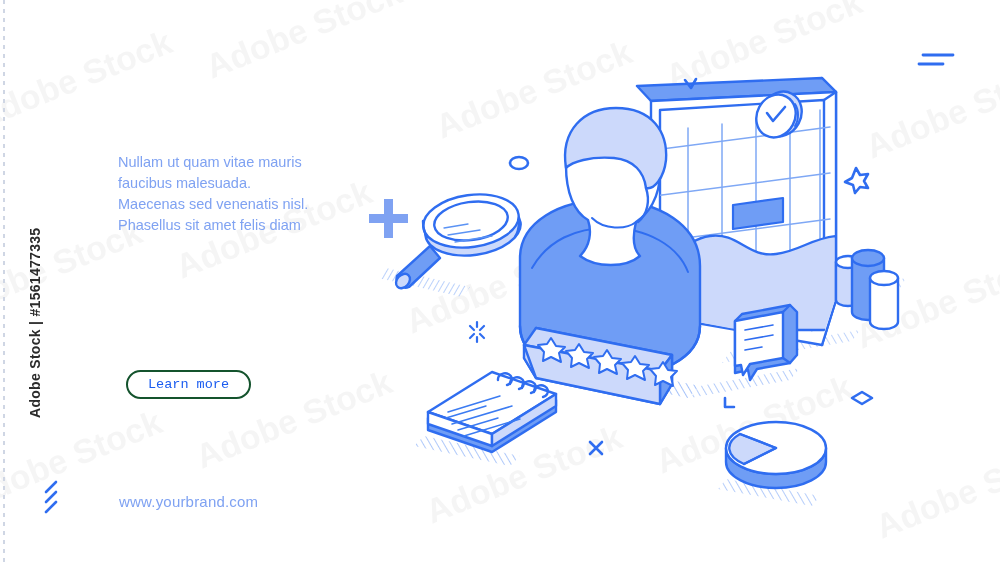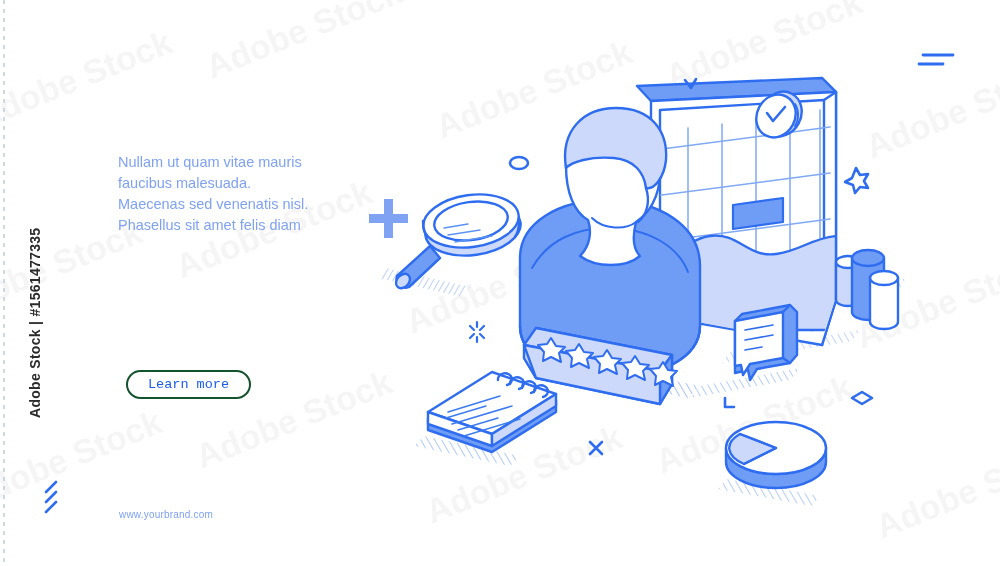--- a/index.html
+++ b/index.html
@@ -36,22 +36,22 @@
     position:absolute;left:126px;top:370px;
     display:inline-flex;align-items:center;justify-content:center;
     height:29px;padding:0 20px;
     border:2px solid #14532d;border-radius:15px;
     color:#1a5cf0;font-size:13.5px;
     background:transparent;cursor:pointer;
     box-sizing:border-box;
     font-family:Liberation Mono, monospace;
   }
   .brand-url{
-    position:absolute;left:119px;top:509px;
-    font-size:10px;color:#7fa2f2;letter-spacing:.2px;
+    position:absolute;left:119px;top:493px;
+    font-size:15px;color:#7fa2f2;letter-spacing:.2px;
   }
 
   
   .plus{position:absolute;left:369px;top:199px;width:40px;height:40px;}
   .plus:before,.plus:after{content:"";position:absolute;background:#7fa2f2;}
   .plus:before{left:15px;top:0;width:9px;height:39px;}
   .plus:after{left:0;top:15px;width:39px;height:9px;}
 
   
   .wm-id{

